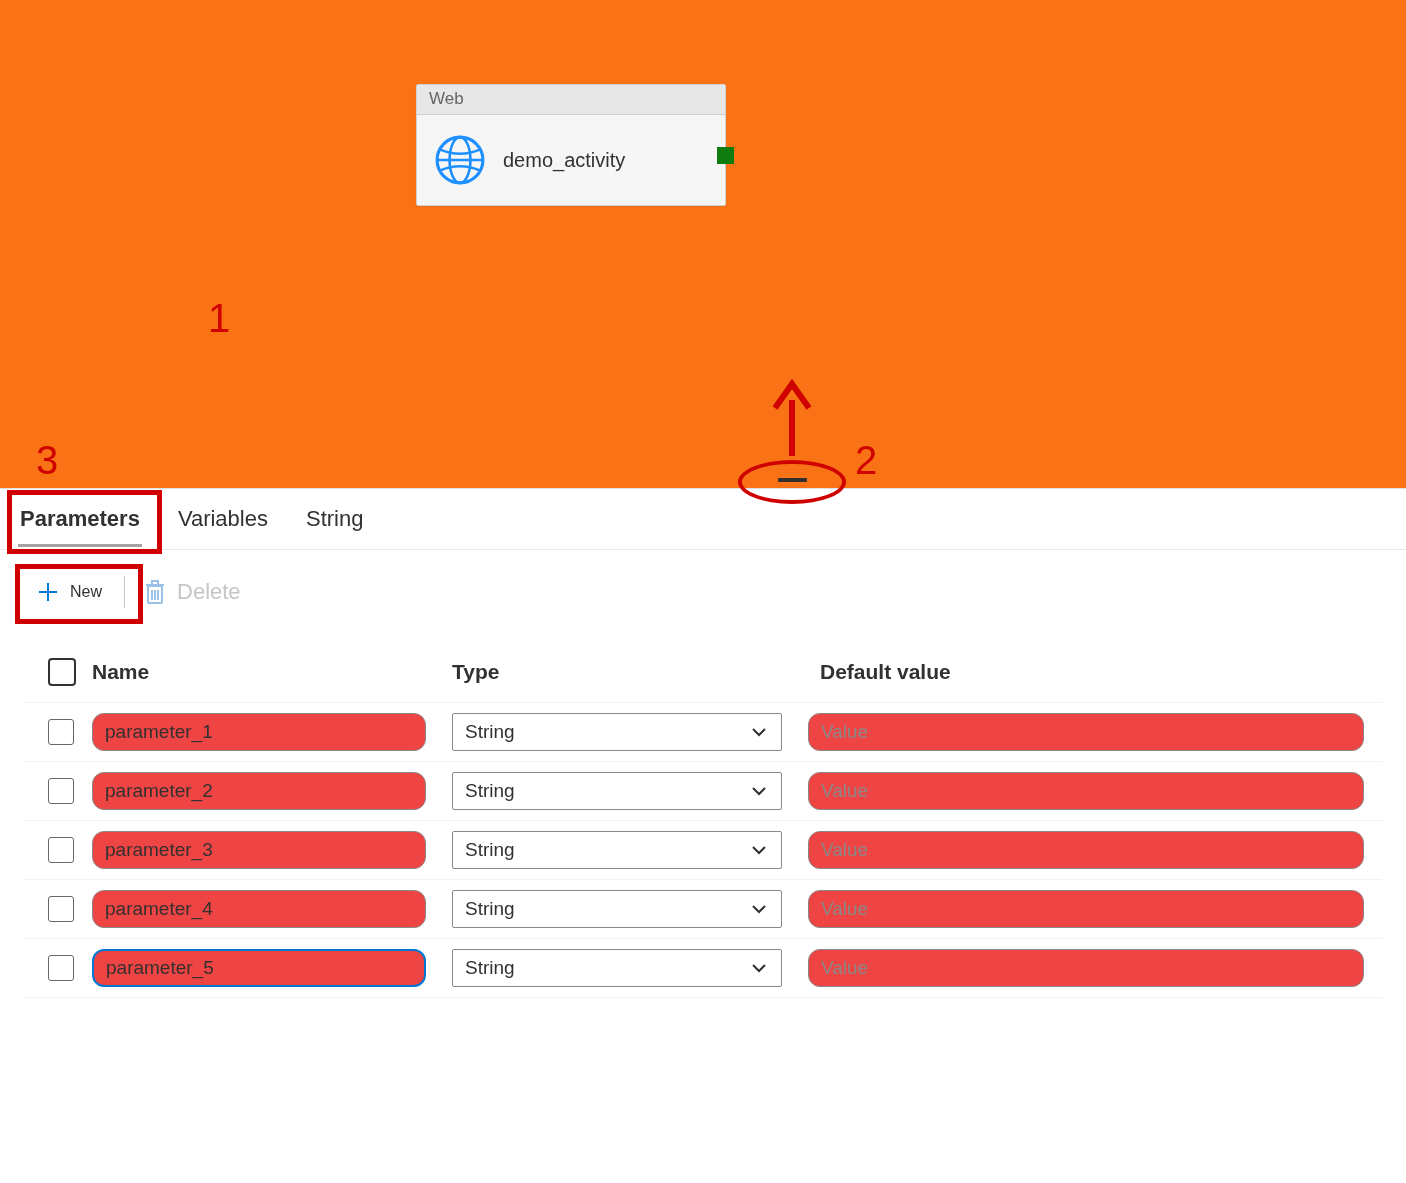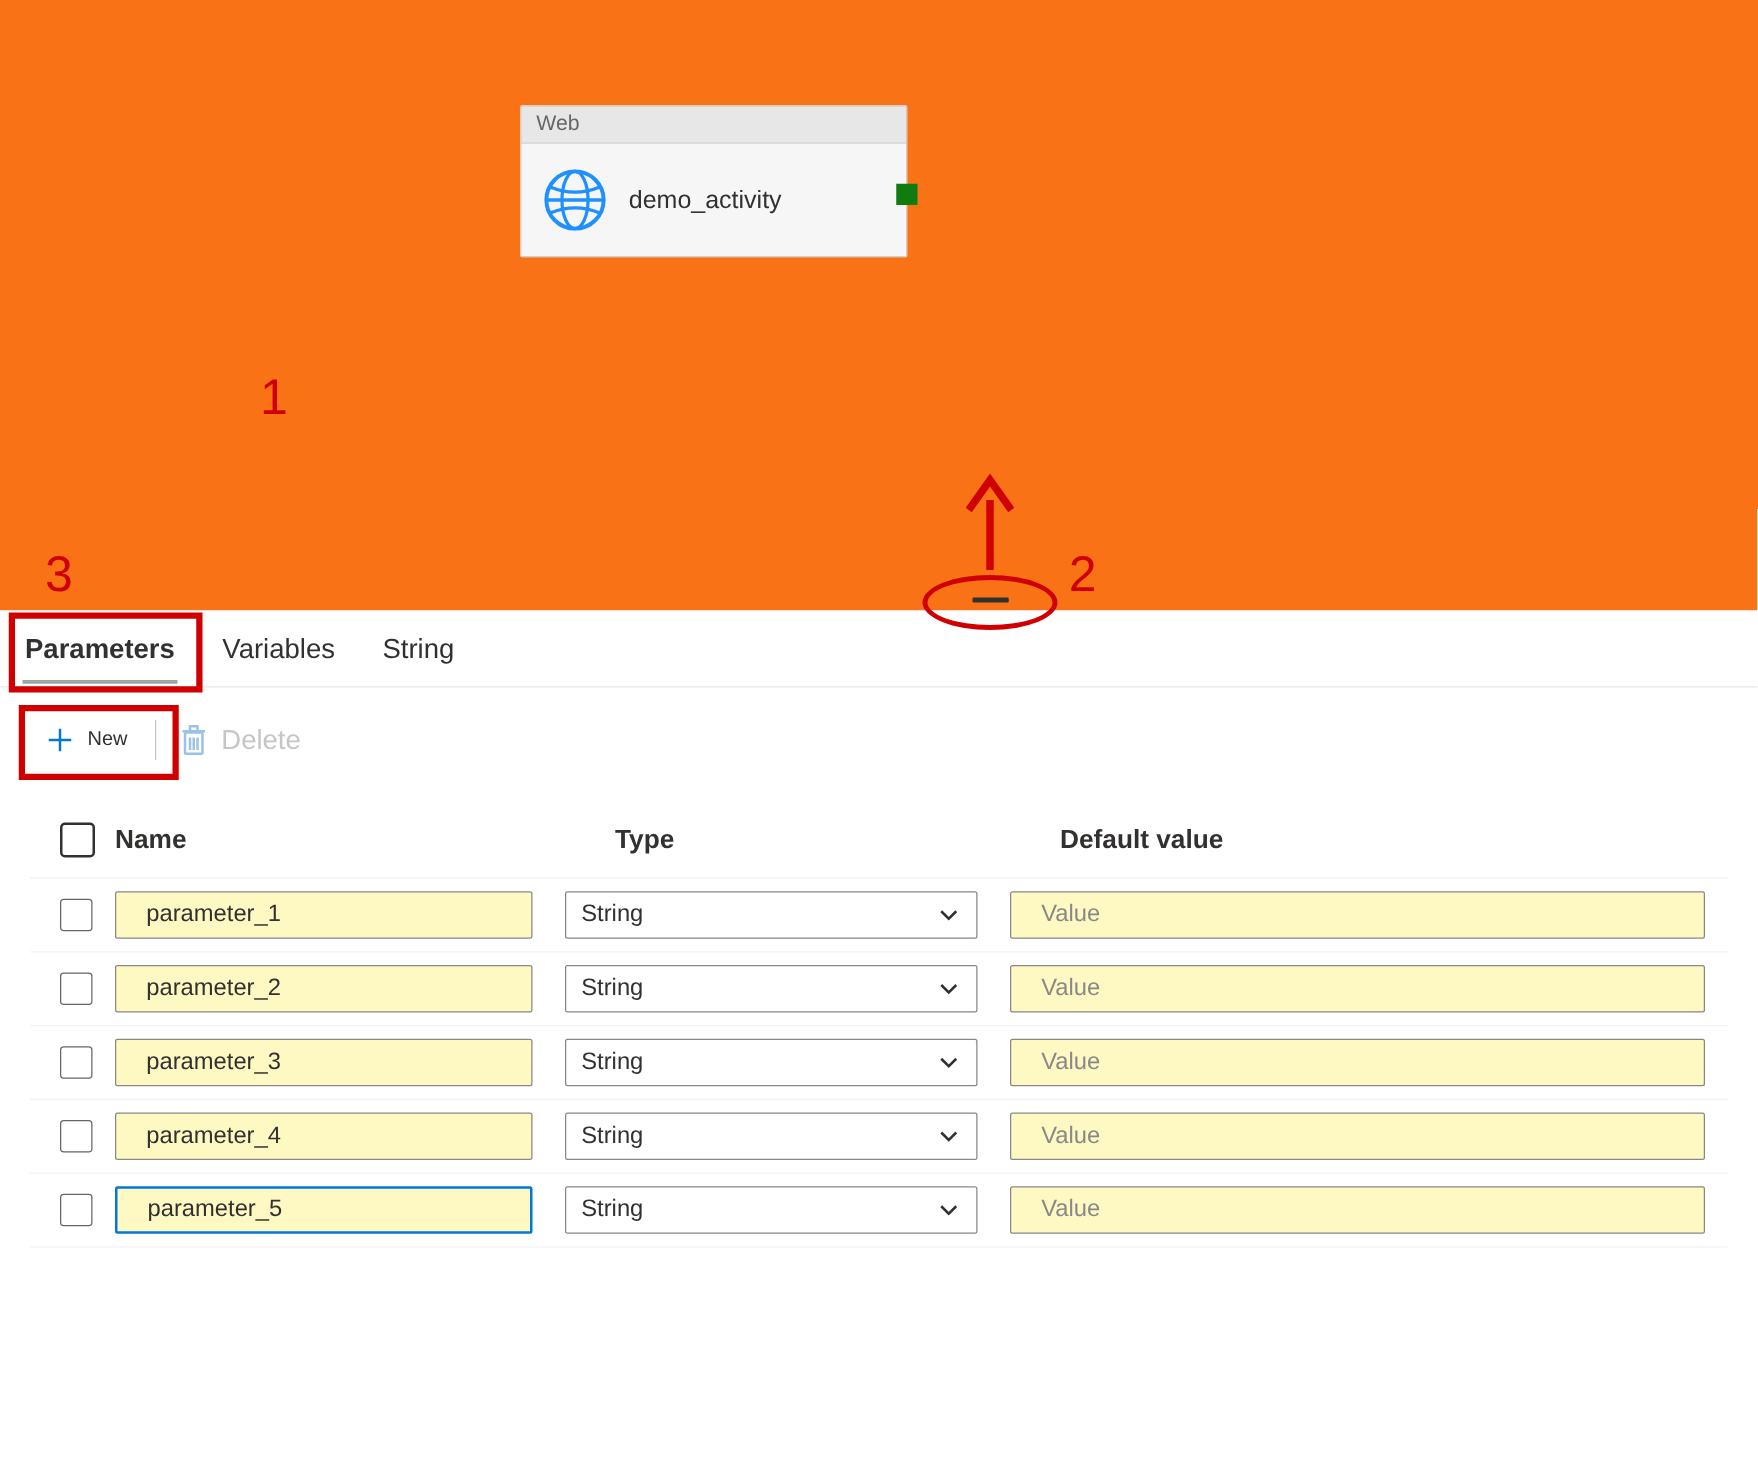--- a/index.html
+++ b/index.html
@@ -141,22 +141,22 @@
   .th-row {
     display: flex;
     align-items: center;
     padding: 10px 0 16px 24px;
     font-size: 21px;
     font-weight: 600;
     color: #323130;
   }
   .th-check { width: 44px; }
   .th-name { width: 360px; }
-  .th-type { width: 356px; margin-left: 40px; }
-  .th-default { flex: 1; }
+  .th-type { width: 356px; }
+  .th-default { flex: 1; margin-left: 12px; }
   
   .chk {
     width: 28px; height: 28px;
     border: 2px solid #323130;
     border-radius: 4px;
     background: #fff;
     cursor: pointer;
   }
   .chk.small { border-width: 1px; border-color: #666; border-radius: 3px; width: 26px; height: 26px;}
   
@@ -169,25 +169,25 @@
   .row:last-child { border-bottom: 1px solid #f2f2f2; }
   .td-check { width: 44px; display:flex; align-items:center;}
   .td-name { width: 360px; padding-right: 26px; }
   .td-type { width: 356px; padding-right: 26px; }
   .td-default { flex: 1; padding-right: 18px; }
   
   .inp {
     width: 100%;
     height: 38px;
     border: 1px solid #8a8886;
-    border-radius: 2px;
+    border-radius: 12px;
     font-size: 19px;
-    padding: 0 24px;
-    color: #323130;
-    background: #fef9c3;
+    padding: 0 12px;
+    color: #323130;
+    background: #ef4444;
   }
   .inp::placeholder { color: #8a8886; }
   .inp.sel-focus {
     border: 2px solid #0078d4;
   }
   
   .sel {
     width: 100%;
     height: 38px;
     border: 1px solid #8a8886;

